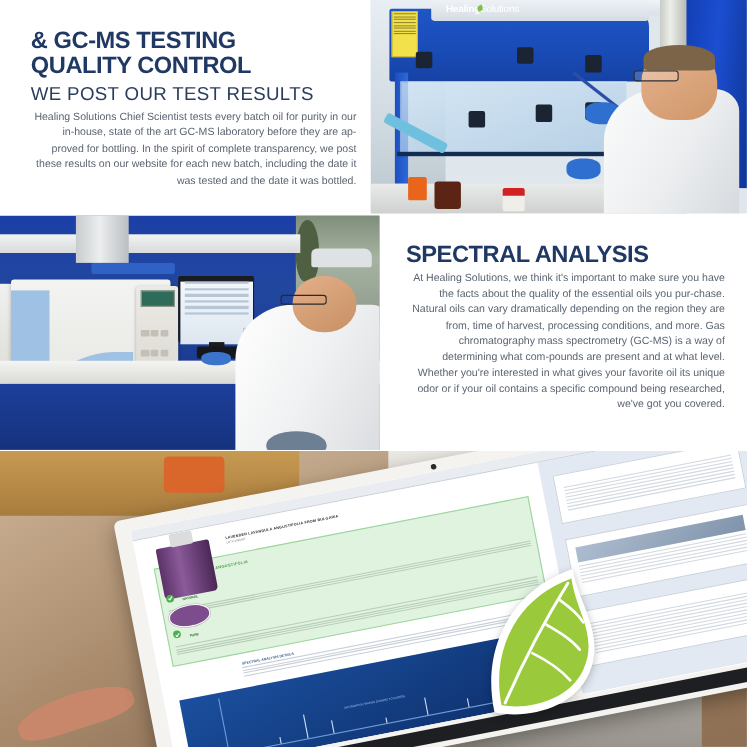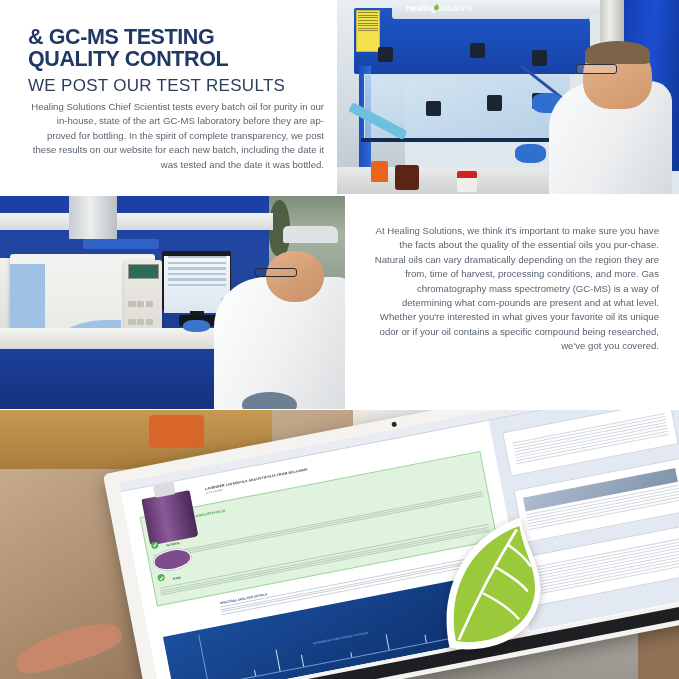--- a/index.html
+++ b/index.html
@@ -461,16 +461,19 @@
   <div class="txtblock" style="left:28px; top:26px; width:296px;">
     <div class="h1">
       <div>&amp; GC-MS TESTING</div>
       <div>QUALITY CONTROL</div>
     </div>
     <div class="h2">WE POST OUR TEST RESULTS</div>
     <div class="body">Healing Solutions Chief Scientist tests every batch oil for purity in our in-house, state of the art GC-MS laboratory before they are ap-proved for bottling. In the spirit of complete transparency, we post these results on our website for each new batch, including the date it was tested and the date it was bottled.</div>
   </div>
 
   <div class="txtblock" style="left:369px; top:220px; width:290px;">
+    <div class="h1">
+      <div>SPECTRAL ANALYSIS</div>
+    </div>
     <div class="body">At Healing Solutions, we think it's important to make sure you have the facts about the quality of the essential oils you pur-chase. Natural oils can vary dramatically depending on the region they are from, time of harvest, processing conditions, and more. Gas chromatography mass spectrometry (GC-MS) is a way of determining what com-pounds are present and at what level. Whether you're interested in what gives your favorite oil its unique odor or if your oil contains a specific compound being researched, we've got you covered.</div>
   </div>
 
 </div>
 
 </body></html>

